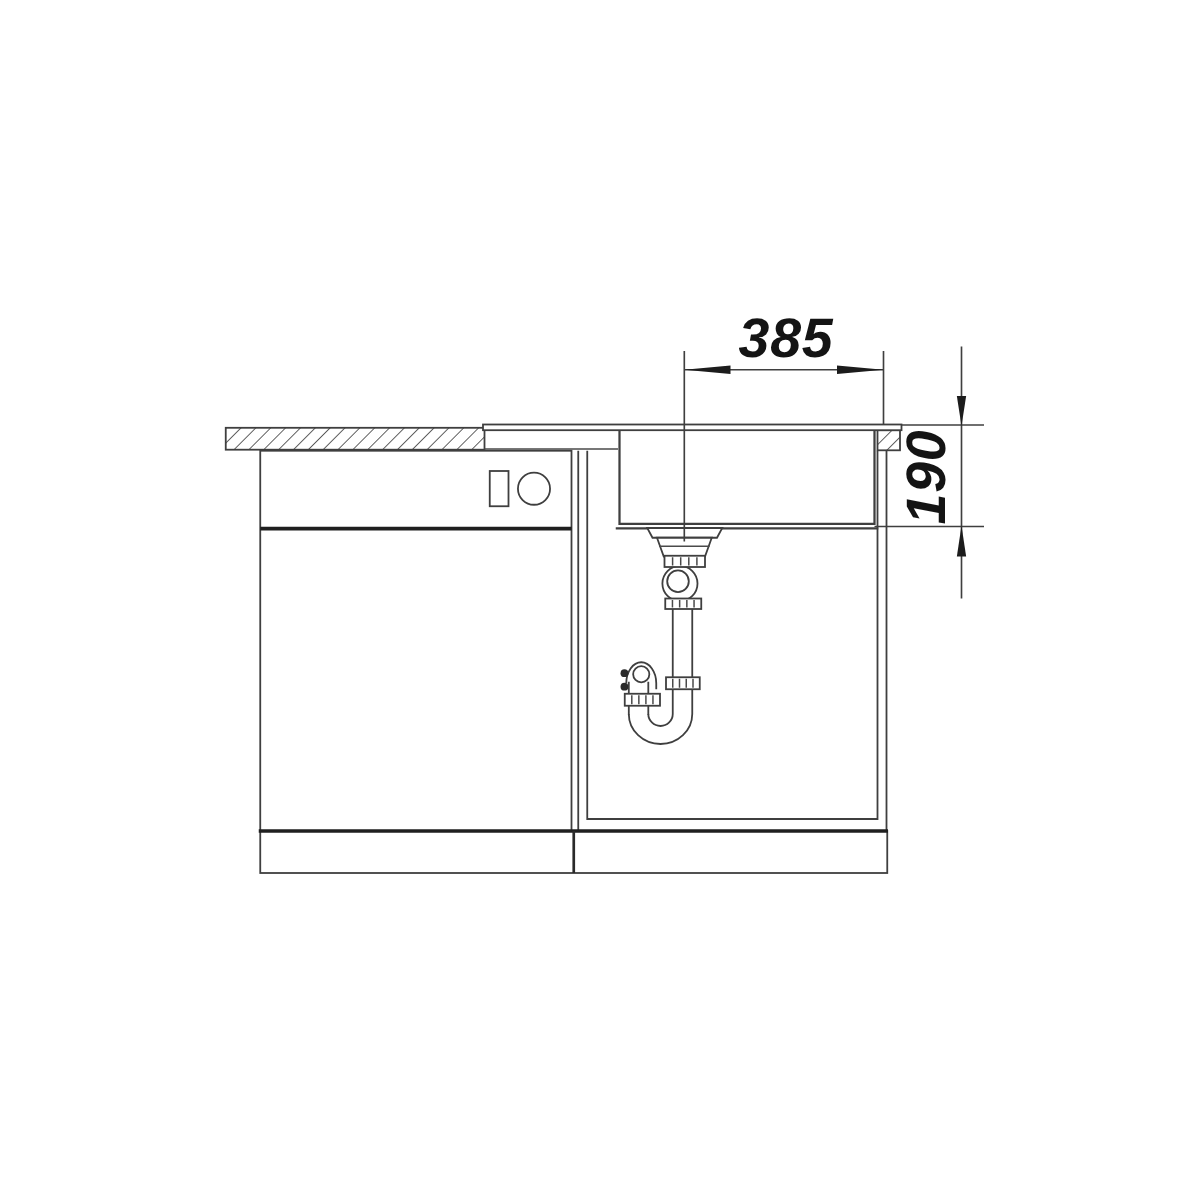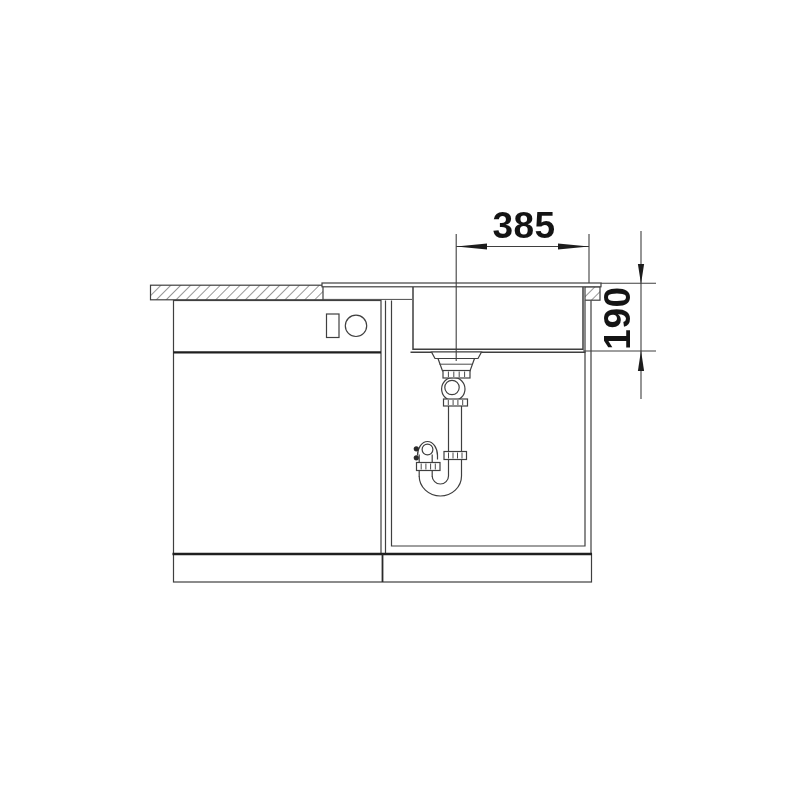--- a/index.html
+++ b/index.html
@@ -7,20 +7,21 @@
     padding: 0;
     background: #ffffff;
     font-family: "Liberation Sans", sans-serif;
   }
   .stage {
     position: relative;
     width: 800px;
     height: 708px;
     background: #ffffff;
     overflow: hidden;
+    font-style: italic;
   }
   svg { display: block; }
 
   .ln    { stroke: #3f3f3f; stroke-width: 1.2; fill: none; }
   .lnf   { stroke: #3f3f3f; stroke-width: 1.2; fill: #ffffff; }
   .thin  { stroke: #4a4a4a; stroke-width: 1; fill: none; }
   .thick { stroke: #1f1f1f; stroke-width: 2.4; fill: none; }
   .mid   { stroke: #2a2a2a; stroke-width: 1.8; fill: none; }
   .dim   { stroke: #3f3f3f; stroke-width: 1.1; fill: none; }
   .arr   { fill: #1c1c1c; stroke: none; }

